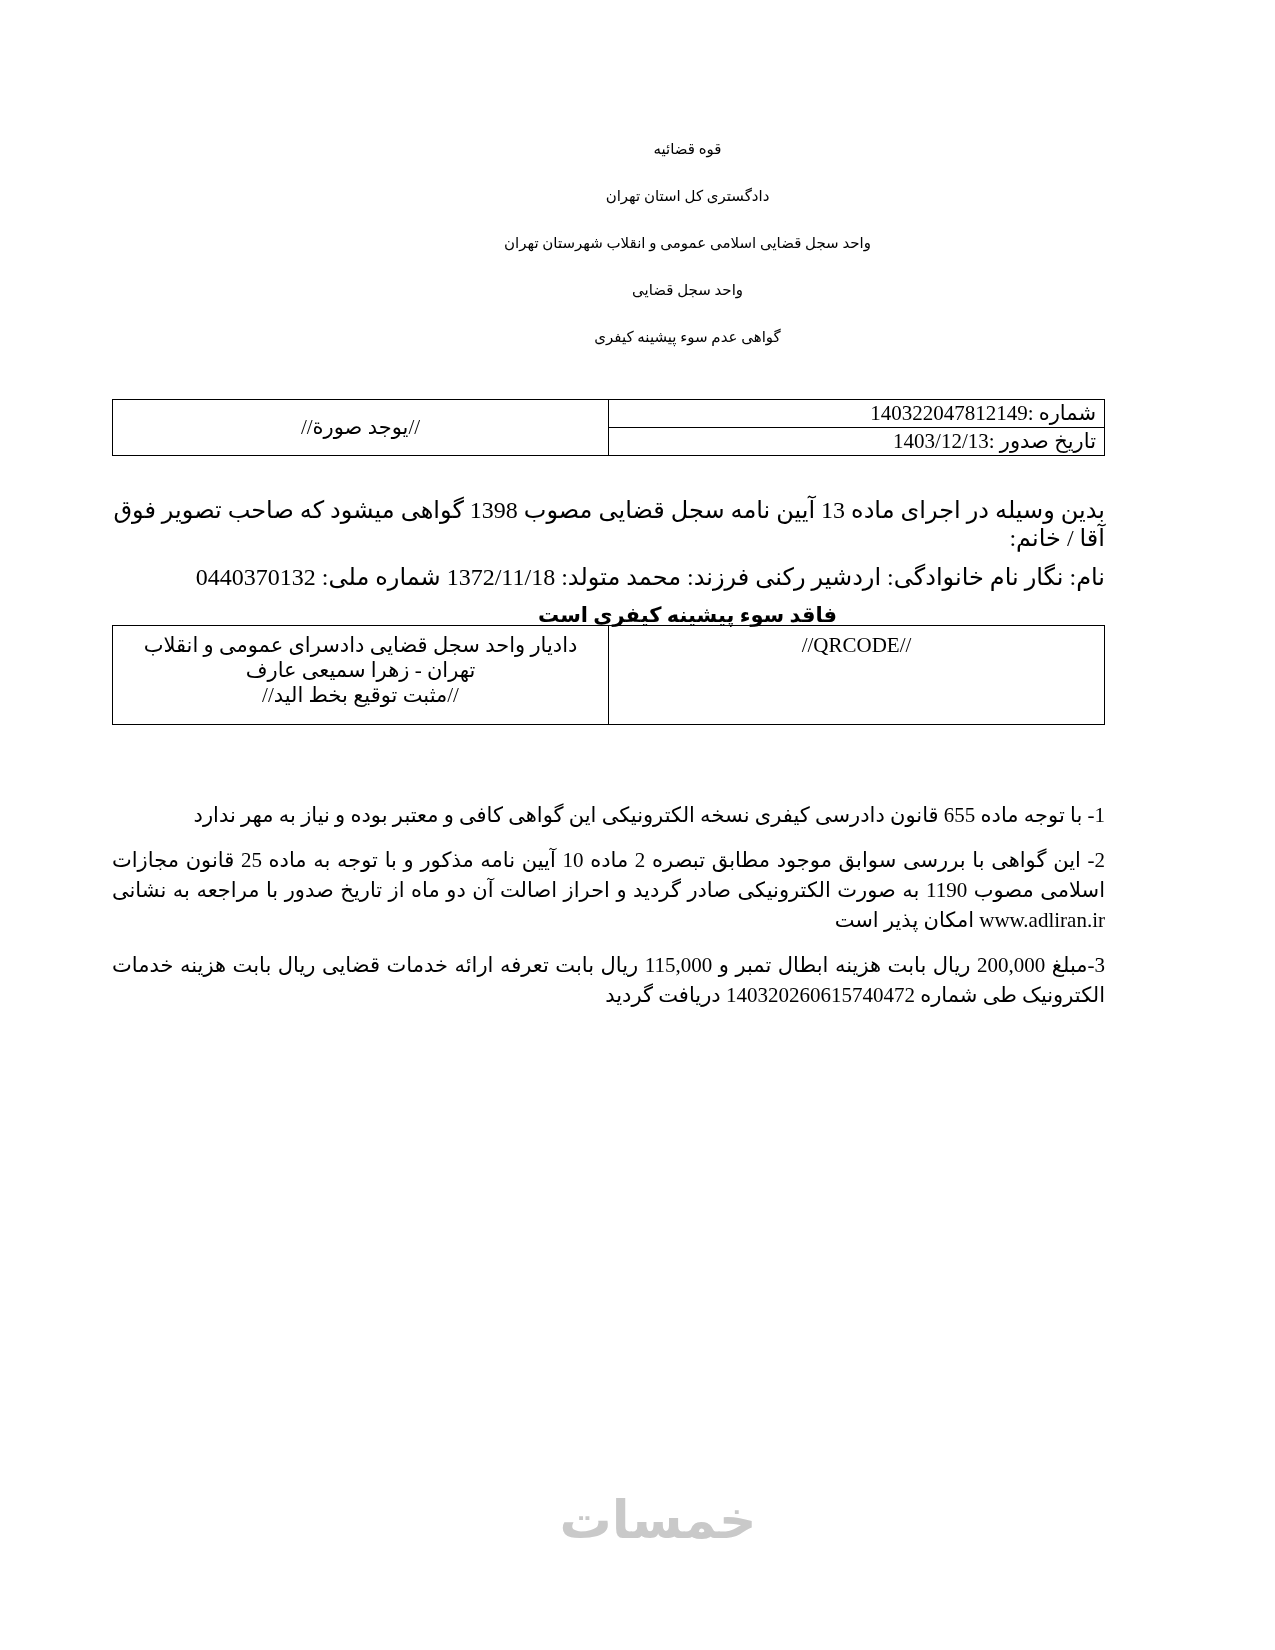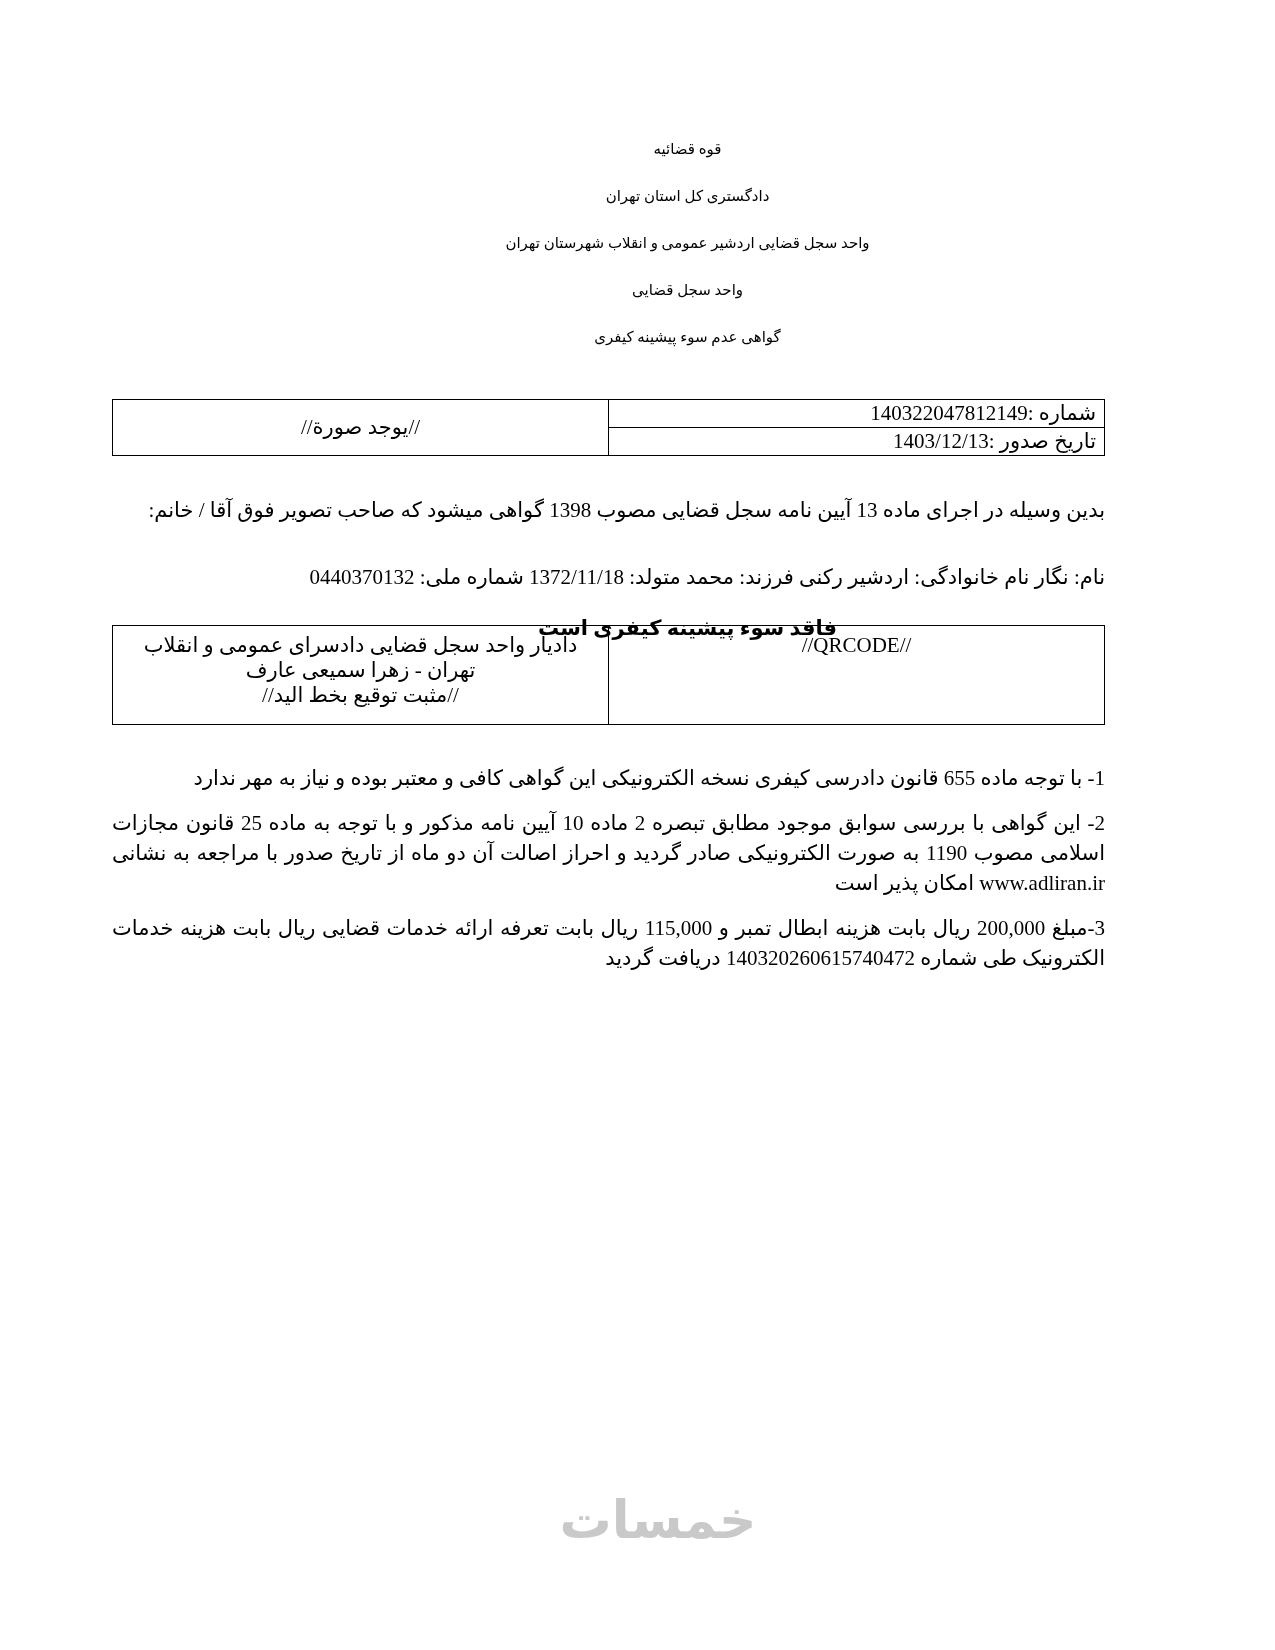--- a/index.html
+++ b/index.html
@@ -50,29 +50,29 @@
   .photo-cell {
     text-align: center;
     vertical-align: middle;
   }
 
   
   .para {
     position: absolute;
     right: 170px;
     width: 993px;
-    font-size: 21px;
+    font-size: 24px;
     text-align: right;
     line-height: 28px;
   }
   .intro  { top: 496px; }
   .person { top: 519px; margin-top: 44px; }
   .verdict {
     position: absolute;
-    top: 616px;
+    top: 603px;
     right: 170px;
     width: 835px;
     text-align: center;
     font-size: 21px;
     font-weight: bold;
   }
 
   
   .sign-table {
     position: absolute;
@@ -89,21 +89,21 @@
     vertical-align: top;
     height: 99px;
     padding: 7px 6px;
   }
   .qrcode-cell { text-align: center; }
   .signer-cell { text-align: center; line-height: 25px; }
 
   
   .notes {
     position: absolute;
-    top: 763px;
+    top: 800px;
     right: 170px;
     width: 993px;
     font-size: 21px;
     line-height: 30px;
   }
   .note {
     text-align: justify;
     margin-bottom: 15px;
   }
 
@@ -123,21 +123,21 @@
   }
 </style>
 </head>
 <body>
 
 <div class="page">
 
   <div class="letterhead">
     <div class="h-line">قوه قضائیه</div>
     <div class="h-line">دادگستری کل استان تهران</div>
-    <div class="h-line">واحد سجل قضایی اردشیر عمومی و انقلاب شهرستان تهران</div>
+    <div class="h-line">واحد سجل قضایی اسلامی عمومی و انقلاب شهرستان تهران</div>
     <div class="h-line">واحد سجل قضایی</div>
     <div class="h-line">گواهی عدم سوء پیشینه کیفری</div>
   </div>
 
   <table class="meta-table">
     <tbody>
       <tr>
         <td class="meta-cell">شماره :140322047812149</td>
         <td class="photo-cell" rowspan="2">//يوجد صورة//</td>
       </tr>

